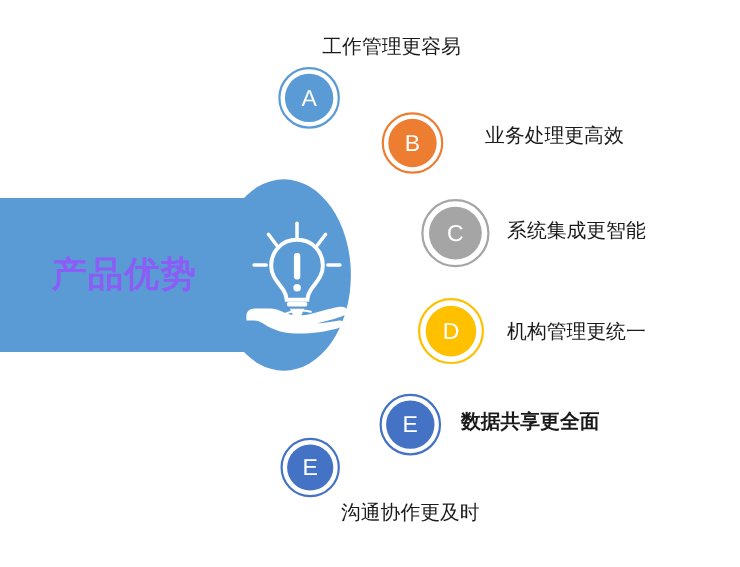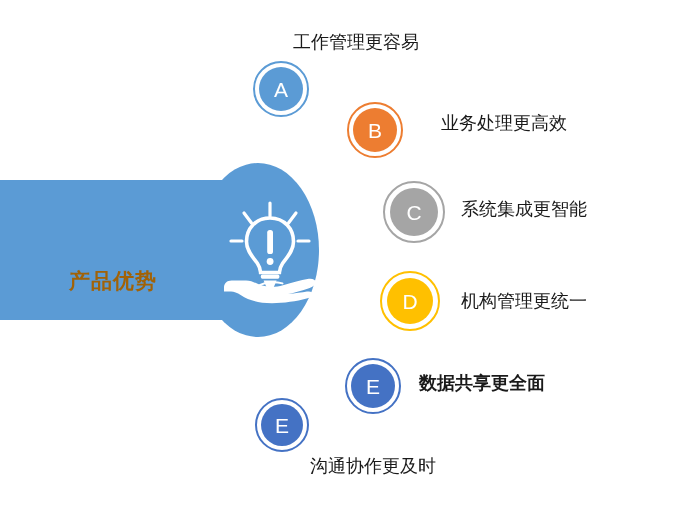--- a/index.html
+++ b/index.html
@@ -42,27 +42,26 @@
     width: 245px;
     height: 140px;
     background: #5B9BD5;
   }
   .banner-title {
     position: absolute;
     left: 28px;
     top: 66px;
     width: 170px;
     text-align: center;
-    color: #a16207;
-    font-size: 21px;
+    color: #8b5cf6;
+    font-size: 32px;
     font-weight: bold;
     letter-spacing: 1px;
     line-height: 40px;
     white-space: nowrap;
-    margin-top: 32px;
   }
   .banner-icon {
     position: absolute;
     left: 222px;
     top: 38px;
     width: 96px;
     height: 104px;
   }
 
   

